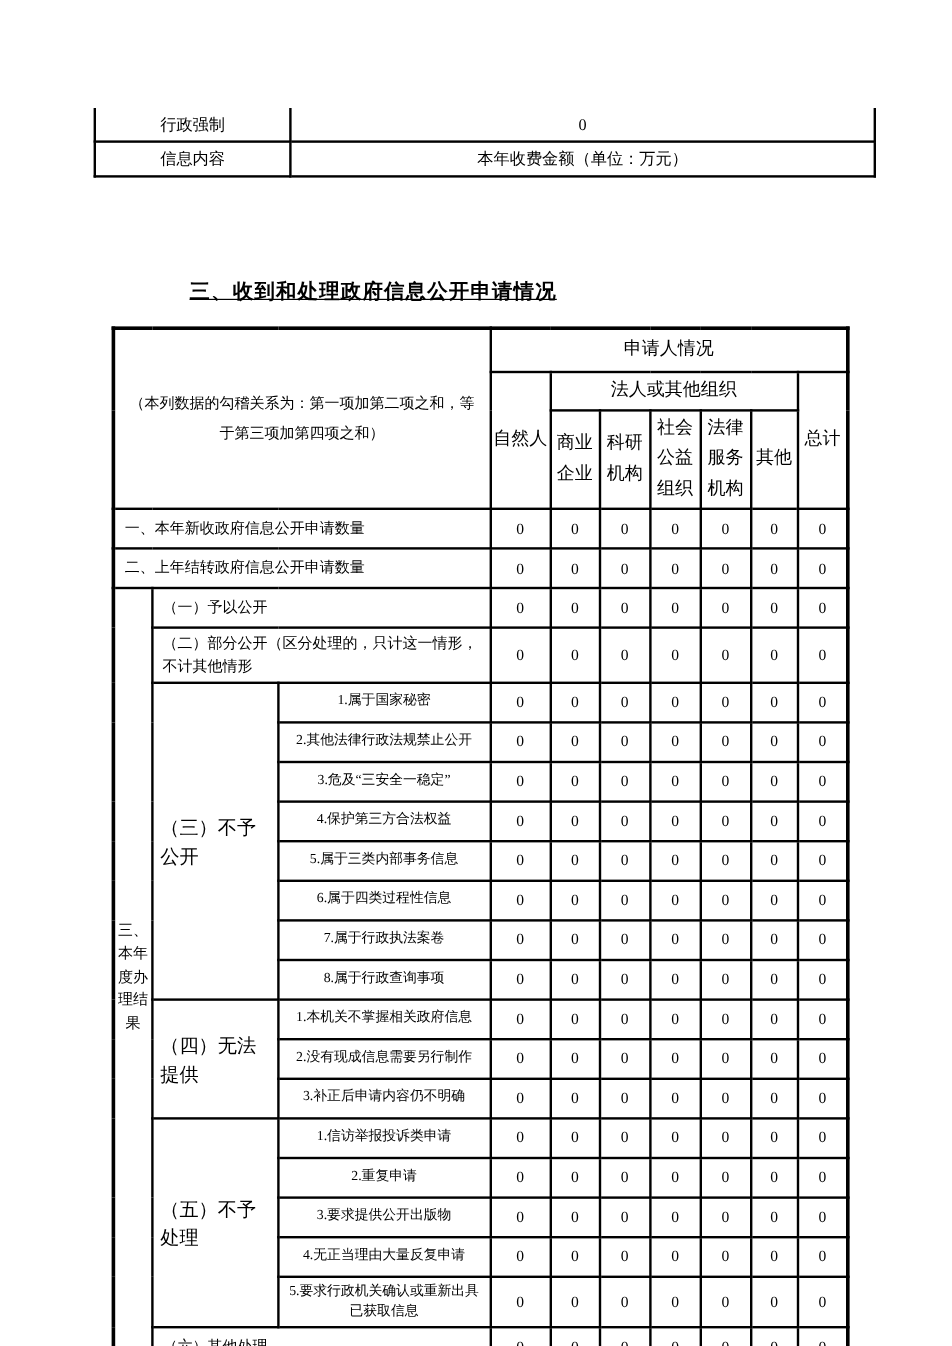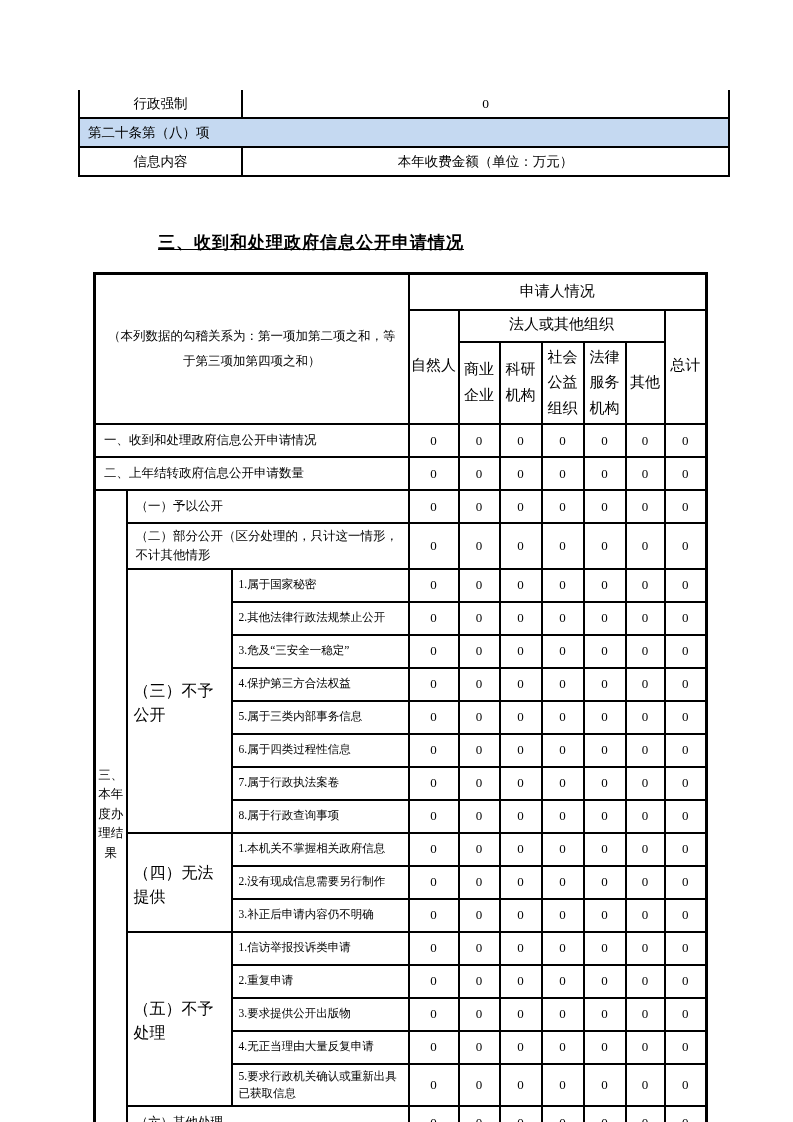--- a/index.html
+++ b/index.html
@@ -28,28 +28,28 @@
   }
 
   
   .main-table {
     position:absolute; left:93px; top:272px; width:612px;
     border-collapse:collapse; table-layout:fixed; border:3px solid #000;
   }
   .main-table td { border:2px solid #000; vertical-align:middle; overflow:hidden; }
   .main-table .hd { text-align:center; font-size:15px; line-height:1.7; padding:2px 1px; }
   .hd1 { height:30px; }
-  .hd2 { height:24px;font-family:Liberation Mono, monospace; }
+  .hd2 { height:24px; }
   .hd3 { height:52px; }
   .corner {
     text-align:center; vertical-align:top; font-size:12.5px;
     line-height:2.0; padding:5px 7px;
   }
   .lbl { text-align:left; font-size:12.5px; padding:3px 8px; line-height:1.5; }
-  .sub { text-align:left; font-size:11.5px; padding:3px 6px; line-height:1.5; }
+  .sub { text-align:center; font-size:11.5px; padding:3px 6px; line-height:1.5; }
   .grp {
     text-align:left; vertical-align:top; font-size:16px;
     padding:8px 4px 3px 6px; line-height:1.5;margin-left:18px;
   }
   .vert {
     text-align:center; vertical-align:top; font-size:12.5px;
     padding:5px 2px; line-height:1.55; word-break:break-all; line-break:anywhere;font-family:Liberation Serif, serif;
   }
   .num { text-align:center; font-size:13px; height:29px; }
 </style>
@@ -60,23 +60,20 @@
 
   <table class="top-table">
     <colgroup>
         <col style="width:163px">
         <col style="width:487px">
       </colgroup>
     <tbody>
       <tr>
         <td>行政强制</td>
         <td>0</td>
-      </tr>
-      <tr>
-        <td class="section-cell" colspan="2">第二十条第（八）项</td>
       </tr>
       <tr>
         <td>信息内容</td>
         <td>本年收费金额（单位：万元）</td>
       </tr>
     </tbody>
   </table>
 
   <div class="heading">三、收到和处理政府信息公开申请情况</div>
 
@@ -105,21 +102,21 @@
       </tr>
       <tr>
         <td class="hd hd3">商业企业</td>
         <td class="hd hd3">科研机构</td>
         <td class="hd hd3">社会公益组织</td>
         <td class="hd hd3">法律服务机构</td>
         <td class="hd hd3">其他</td>
       </tr>
 
       <tr>
-        <td class="lbl" colspan="3">一、收到和处理政府信息公开申请情况</td>
+        <td class="lbl" colspan="3">一、本年新收政府信息公开申请数量</td>
         <td class="num">0</td>
           <td class="num">0</td>
           <td class="num">0</td>
           <td class="num">0</td>
           <td class="num">0</td>
           <td class="num">0</td>
           <td class="num">0</td>
       </tr>
       <tr>
         <td class="lbl" colspan="3">二、上年结转政府信息公开申请数量</td>

